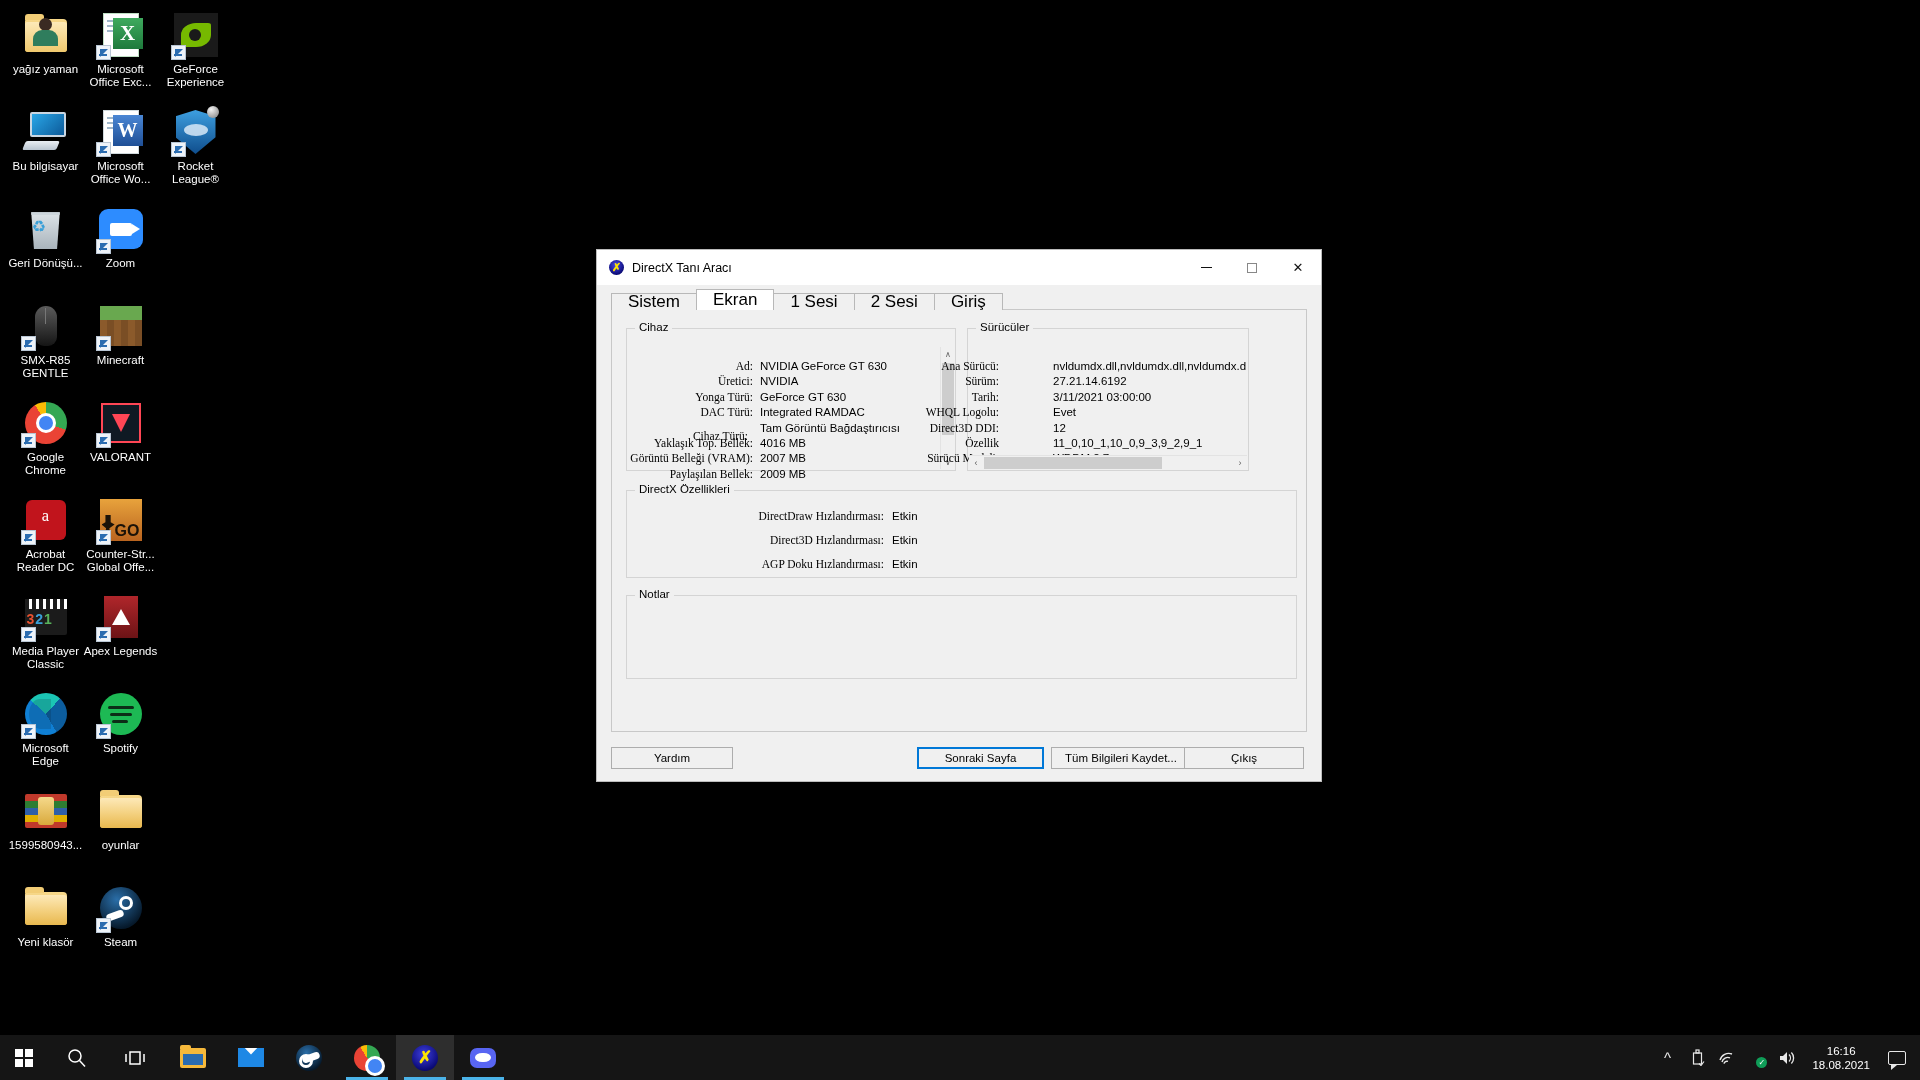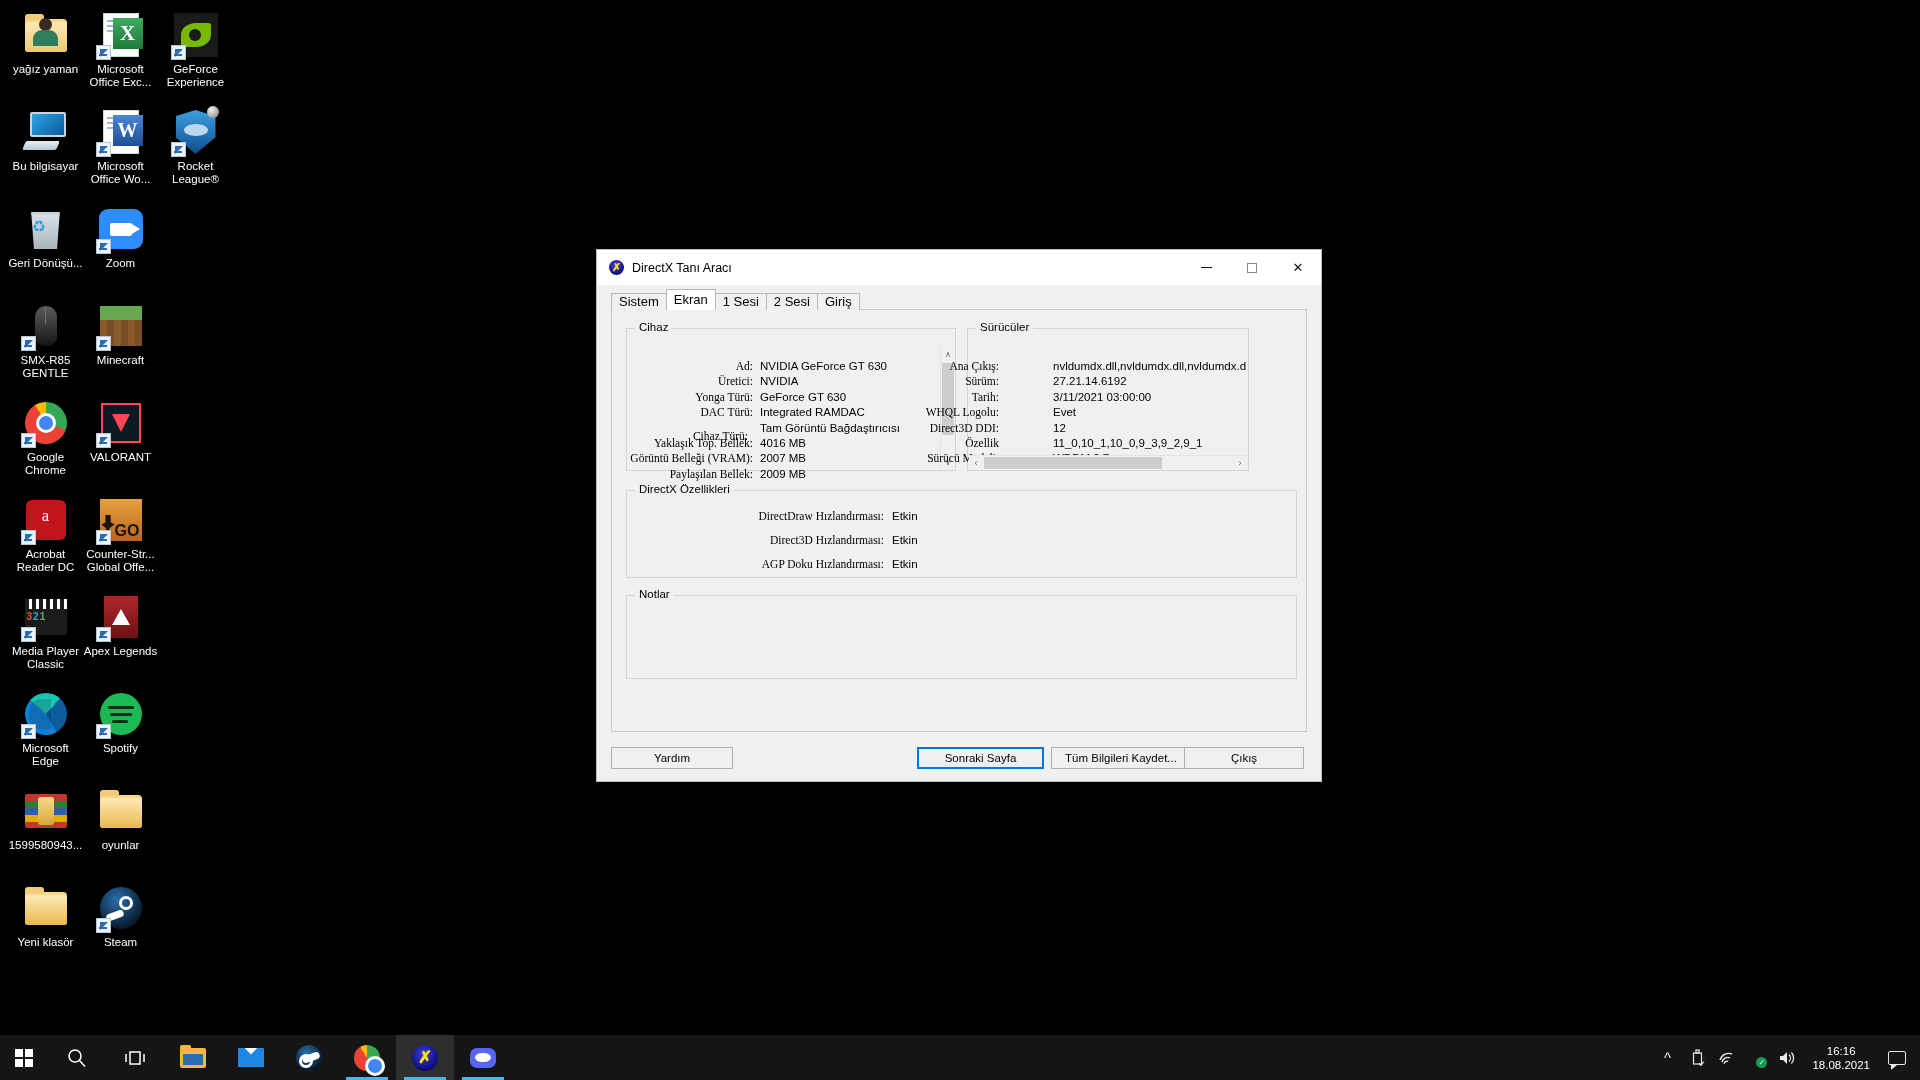--- a/index.html
+++ b/index.html
@@ -234,21 +234,21 @@
   }
   .csgo .man { width:14px; height:24px; background:#1b1208; clip-path: polygon(30% 0,70% 0,70% 30%,100% 40%,60% 55%,70% 100%,20% 100%,35% 55%,0 40%,30% 30%); }
   .csgo .go { color:#1b1208; font-weight:bold; font-size:16px; line-height:16px; font-family:"Liberation Sans", sans-serif; }
 
   .mpc {
     width: 42px; height: 36px; position:relative;
     background:#1b1b1b; border-radius:2px;
   }
   .mpc .film { position:absolute; left:0; top:0; width:42px; height:10px;
     background: repeating-linear-gradient(90deg,#1b1b1b 0 4px,#ffffff 4px 7px); }
-  .mpc .nums { position:absolute; left:2px; top:12px; font-size:10px; font-weight:bold; letter-spacing:1px; }
+  .mpc .nums { position:absolute; left:2px; top:12px; font-size:14px; font-weight:bold; letter-spacing:1px; }
   .mpc .nums b:nth-child(1){color:#e8512f}
   .mpc .nums b:nth-child(2){color:#3aa0d8}
   .mpc .nums b:nth-child(3){color:#58b25b}
 
   .apex {
     width: 34px; height: 42px; background: linear-gradient(#b0262b,#6c1316);
     display:flex; align-items:center; justify-content:center;
   }
   .apex::after { content:""; width:0;height:0;
     border-left:9px solid transparent;border-right:9px solid transparent;border-bottom:16px solid #fff; }
@@ -398,24 +398,24 @@
   }
   .wc .dash { width:11px; height:1px; background:#111; }
   .wc .sq { width:10px; height:10px; border:1px solid #888; }
 
   #tabstrip {
     position:absolute; left:14px; top:41px;
     height:19px; display:flex; align-items:flex-end;
     z-index: 3;
   }
   .tab {
-    height:17px; padding:0 7px;
+    height:17px; padding:0 16px;
     border:1px solid #b8b8b8; border-bottom:none;
     background:#f0f0f0;
-    font-size:13px; line-height:16px;
+    font-size:17px; line-height:16px;
     margin-right:-1px;
     color:#000;
   }
   .tab.sel {
     background:#ffffff; height:21px; line-height:20px;
     border-color:#b8b8b8; position:relative; z-index:4;
   }
   #tabpage {
     position:absolute; left:14px; top:59px; right:14px; bottom:49px;
     border:1px solid #c8c8c8;
@@ -772,21 +772,21 @@
         <div class="sb-arrow">∧</div>
         <div id="dev-thumb"></div>
         <div class="sb-arrow bottom">∨</div>
       </div>
     </div>
 
     <div class="group" id="grp-suruc">
       <div class="glabel">Sürücüler</div>
       <div class="rowlist" id="drv-rows">
           <div class="row" style="top: 30px; left: 0px; right: 0px;">
-            <span class="lbl" style="right: 249px;">Ana Çıkış:</span>
+            <span class="lbl" style="right: 249px;">Ana Sürücü:</span>
             <span class="val" style="left: 85px;">nvldumdx.dll,nvldumdx.dll,nvldumdx.d</span>
           </div>
           <div class="row" style="top: 45.4px; left: 0px; right: 0px;">
             <span class="lbl" style="right: 249px;">Sürüm:</span>
             <span class="val" style="left: 85px;">27.21.14.6192</span>
           </div>
           <div class="row" style="top: 60.8px; left: 0px; right: 0px;">
             <span class="lbl" style="right: 249px;">Tarih:</span>
             <span class="val" style="left: 85px;">3/11/2021 03:00:00</span>
           </div>

